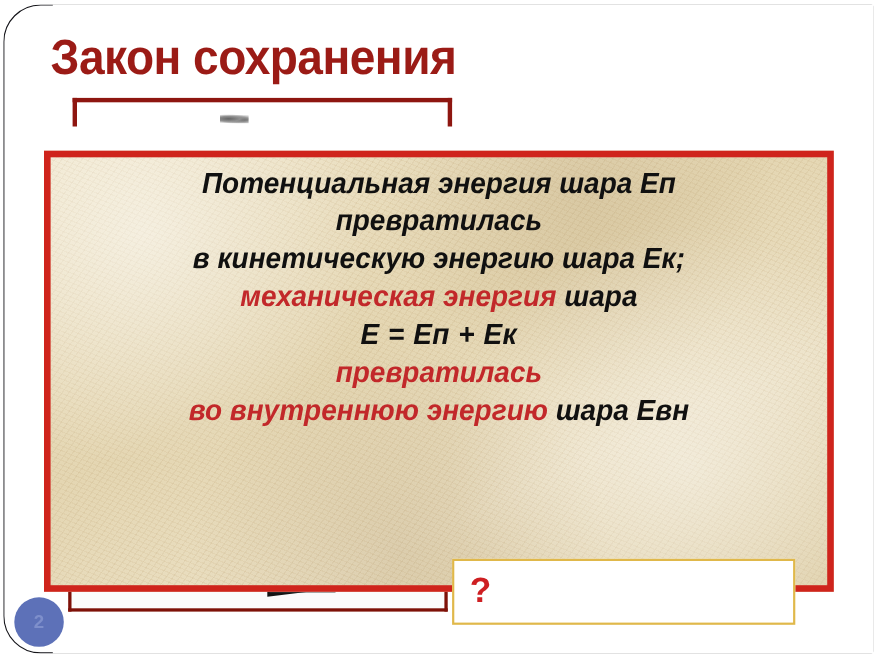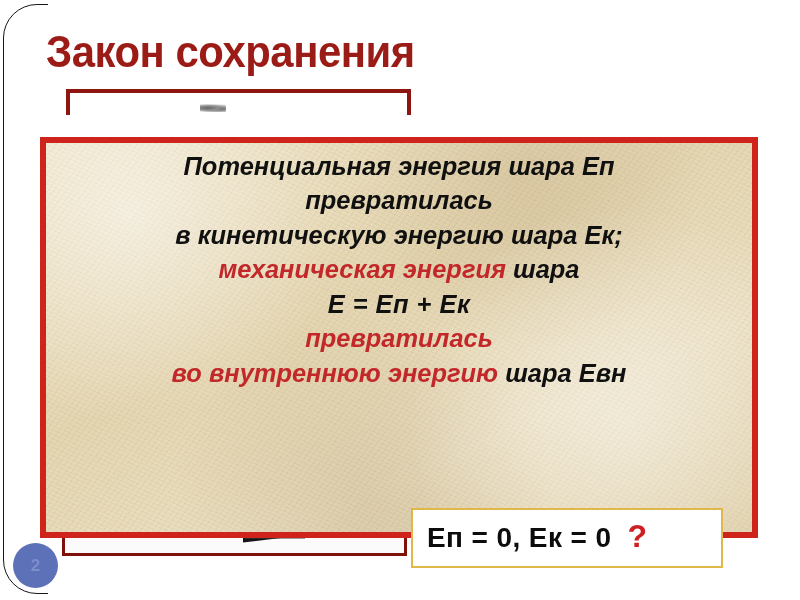--- a/index.html
+++ b/index.html
@@ -252,19 +252,18 @@
       <span class="red">превратилась</span>
     </div>
 
     <div class="body-line">
       <span class="red">во внутреннюю энергию</span><span class="blk"> шара Евн</span>
     </div>
 
   </div>
 
   <div id="answer-box">
-    <span id="answer-text">Еп = 0, Ек = 0</span>
     <span id="answer-question-mark">?</span>
   </div>
 
   <div id="slide-number-badge">2</div>
 
 </div>
 
 </body></html>

